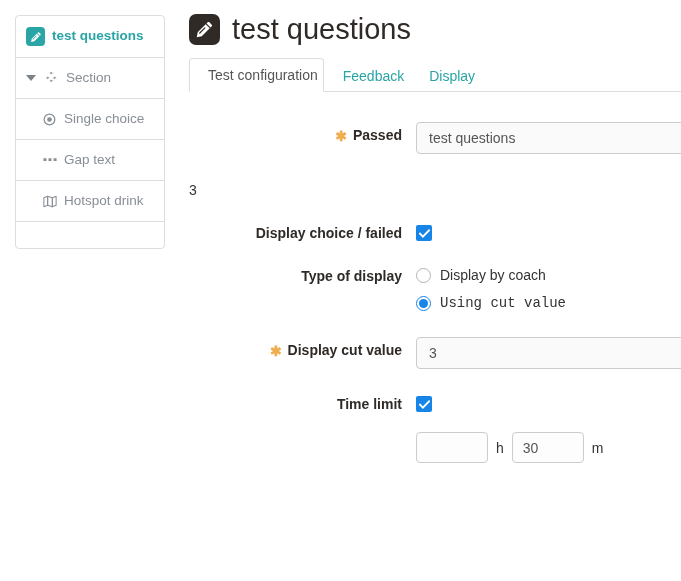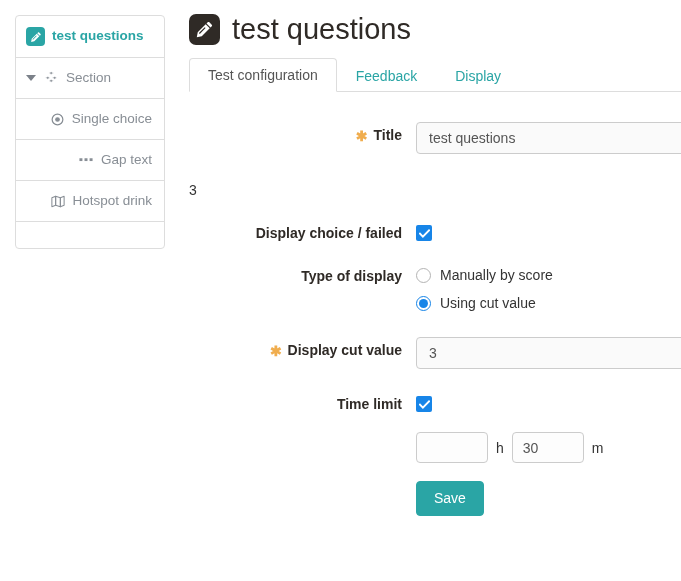--- a/index.html
+++ b/index.html
@@ -46,21 +46,21 @@
     min-height: 41px;
     line-height: 1.2;
     white-space: nowrap;
   }
   .side-item:last-child { border-bottom: none; }
   .side-item.active {
     color: #2aa5a5;
     font-weight: bold;
   }
   .side-item.lvl1 { padding-left: 10px; }
-  .side-item.lvl2 { padding-left: 26px; justify-content: flex-end; }
+  .side-item.lvl2 { padding-left: 26px; }
   .side-item.empty { min-height: 26px; padding: 12px; }
 
   .pencil-badge {
     width: 19px; height: 19px;
     border-radius: 4px;
     background: #2aa5a5;
     display: inline-flex;
     align-items: center;
     justify-content: center;
     flex: 0 0 auto;
@@ -120,21 +120,21 @@
 
   
   .tabs {
     display: flex;
     align-items: flex-end;
     border-bottom: 1px solid #dddddd;
     height: 33px;
     box-sizing: border-box;
   }
   .tab {
-    padding: 7px 18px 7px 18px;
+    padding: 7px 5px 7px 18px;
     font-size: 14px;
     color: #2aa5a5;
     background: transparent;
     border: 1px solid transparent;
     border-bottom: none;
     border-radius: 4px 4px 0 0;
     line-height: 18px;
     margin-bottom: -1px;
     white-space: nowrap;
     box-sizing: border-box;
@@ -214,21 +214,21 @@
   }
   .chk svg { display: block; }
   .radio-line {
     display: flex;
     align-items: center;
     gap: 9px;
     height: 24px;
     font-size: 14px;
     color: #333333;
   }
-  .radio-line + .radio-line { margin-top: 4px; }
+  .radio-line + .radio-line { margin-top: 4px; font-family: Liberation Mono, monospace; }
   .radio {
     width: 15px; height: 15px;
     border-radius: 50%;
     border: 1px solid #b4b4b4;
     background: #ffffff;
     box-sizing: border-box;
     flex: 0 0 auto;
   }
   .radio.on {
     border: 1px solid #1785e8;
@@ -354,21 +354,21 @@
       <div class="tab active">Test configuration</div>
       <div class="tab">Feedback</div>
       <div class="tab">Display</div>
     </div>
 
     <div class="form">
 
       <div class="row">
         <div class="label">
           <span class="req">✱</span>
-          <span>Title</span>
+          <span>Passed</span>
         </div>
         <div class="field">
           <input class="txtinput" type="text" value="test questions" style="">
         </div>
       </div>
 
       <div class="row">
         <div class="field">
           <div class="static-val">3</div>
         </div>
@@ -387,21 +387,21 @@
         </div>
       </div>
 
       <div class="row">
         <div class="label">
           <span>Type of display</span>
         </div>
         <div class="field">
           <div class="radio-line">
             <span class="radio"></span>
-            <span>Manually by score</span>
+            <span>Display by coach</span>
           </div>
           <div class="radio-line">
             <span class="radio on"></span>
             <span>Using cut value</span>
           </div>
         </div>
       </div>
 
       <div class="row">
         <div class="label">
@@ -433,20 +433,17 @@
             <input class="timeinput" type="text" value="" style="">
             <span class="unit">h</span>
             <input class="timeinput" type="text" value="30" style="">
             <span class="unit">m</span>
           </div>
         </div>
       </div>
 
       <div class="row">
         <div class="label"></div>
-        <div class="field">
-          <button class="save-btn">Save</button>
-        </div>
       </div>
 
     </div>
   </div>
 </div>
 
 </body></html>

